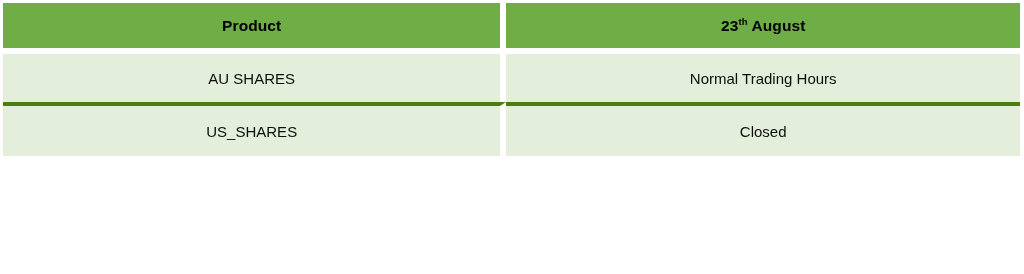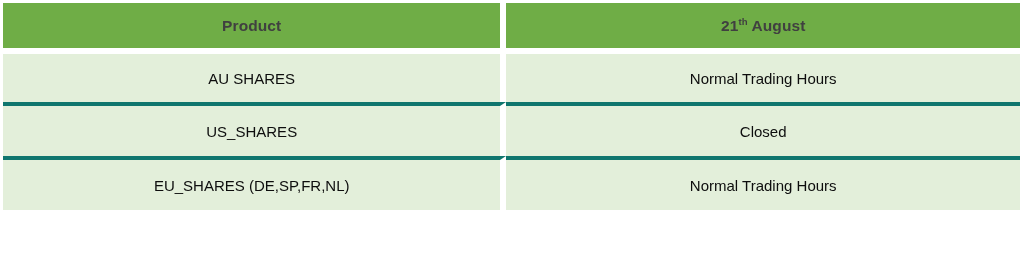--- a/index.html
+++ b/index.html
@@ -38,21 +38,21 @@
     text-align: center;
     vertical-align: middle;
     padding: 0 8px;
     box-sizing: border-box;
   }
 
   
   .trading-table thead th {
     height: 45px;
     background: #6FAD46;
-    color: #404040;
+    color: #000000;
     font-weight: bold;
     font-size: 15.5px;
     letter-spacing: 0.1px;
   }
   .trading-table thead th.cell-left {
     border-right: 6px solid #ffffff;
   }
 
   
   .trading-table tbody td {
@@ -60,21 +60,21 @@
     background: #E3EFDA;
     color: #0d0d0d;
     font-size: 15px;
     font-weight: normal;
     border-top: 6px solid #ffffff;
   }
   .trading-table tbody td.cell-left {
     border-right: 6px solid #ffffff;
   }
   .trading-table tbody tr:not(:first-child) td {
-    border-top: 4px solid #0f766e;
+    border-top: 4px solid #4d7c0f;
     margin-top: 44px;
   }
 
   .sup-ordinal {
     font-size: 0.62em;
     vertical-align: super;
     font-weight: bold;
     line-height: 0;
   }
 </style>
@@ -83,31 +83,27 @@
 
 <div class="table-wrap">
   <table class="trading-table">
     <colgroup>
       <col class="col-product">
       <col class="col-date">
     </colgroup>
     <thead>
       <tr>
         <th class="cell-left">Product</th>
-        <th class="cell-right"><span>21</span><span class="sup-ordinal">th</span> <span>August</span></th>
+        <th class="cell-right"><span>23</span><span class="sup-ordinal">th</span> <span>August</span></th>
       </tr>
     </thead>
     <tbody>
       <tr>
         <td class="cell-left">AU SHARES</td>
         <td class="cell-right">Normal Trading Hours</td>
       </tr>
       <tr>
         <td class="cell-left">US_SHARES</td>
         <td class="cell-right">Closed</td>
       </tr>
-      <tr>
-        <td class="cell-left">EU_SHARES (DE,SP,FR,NL)</td>
-        <td class="cell-right">Normal Trading Hours</td>
-      </tr>
     </tbody>
   </table>
 </div>
 
 </body></html>

